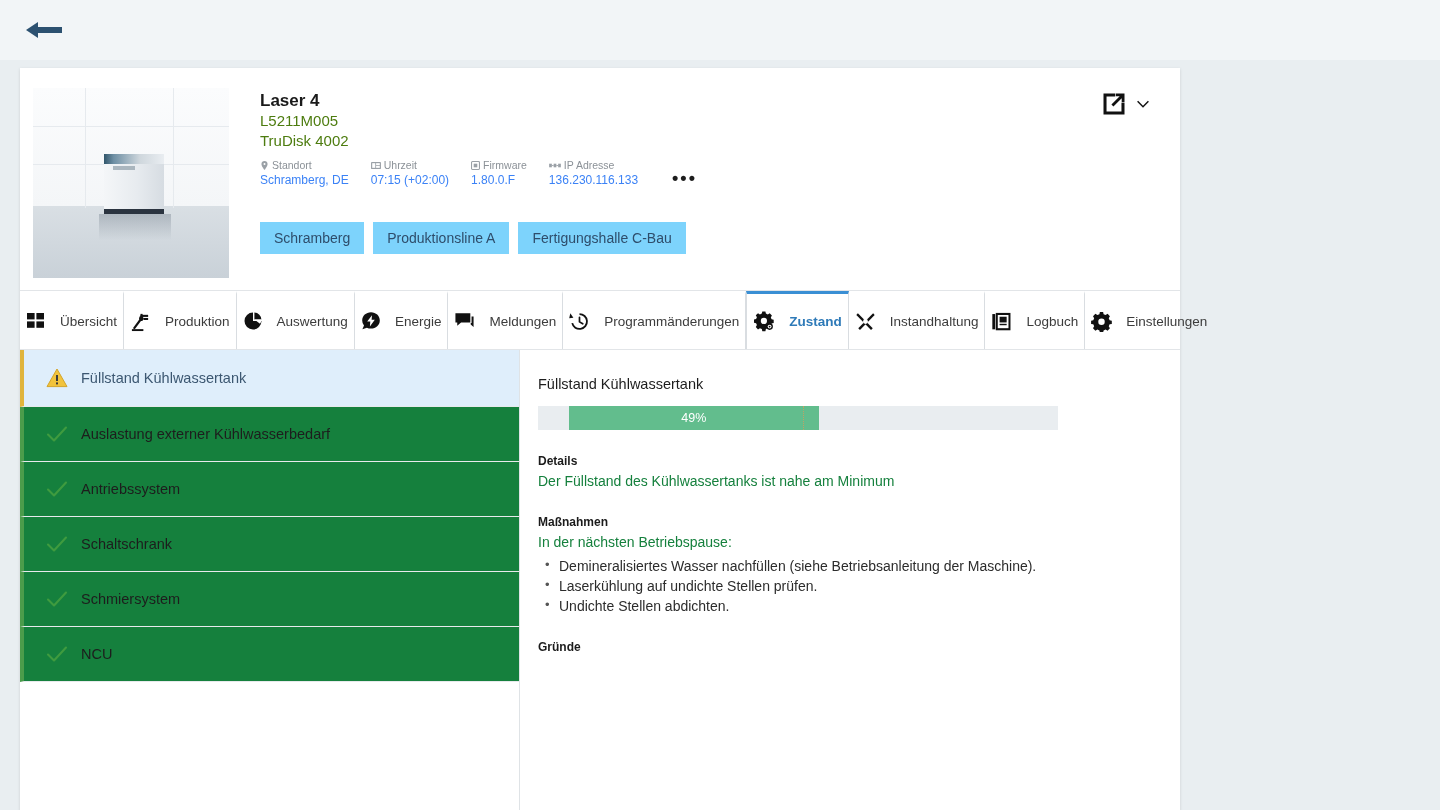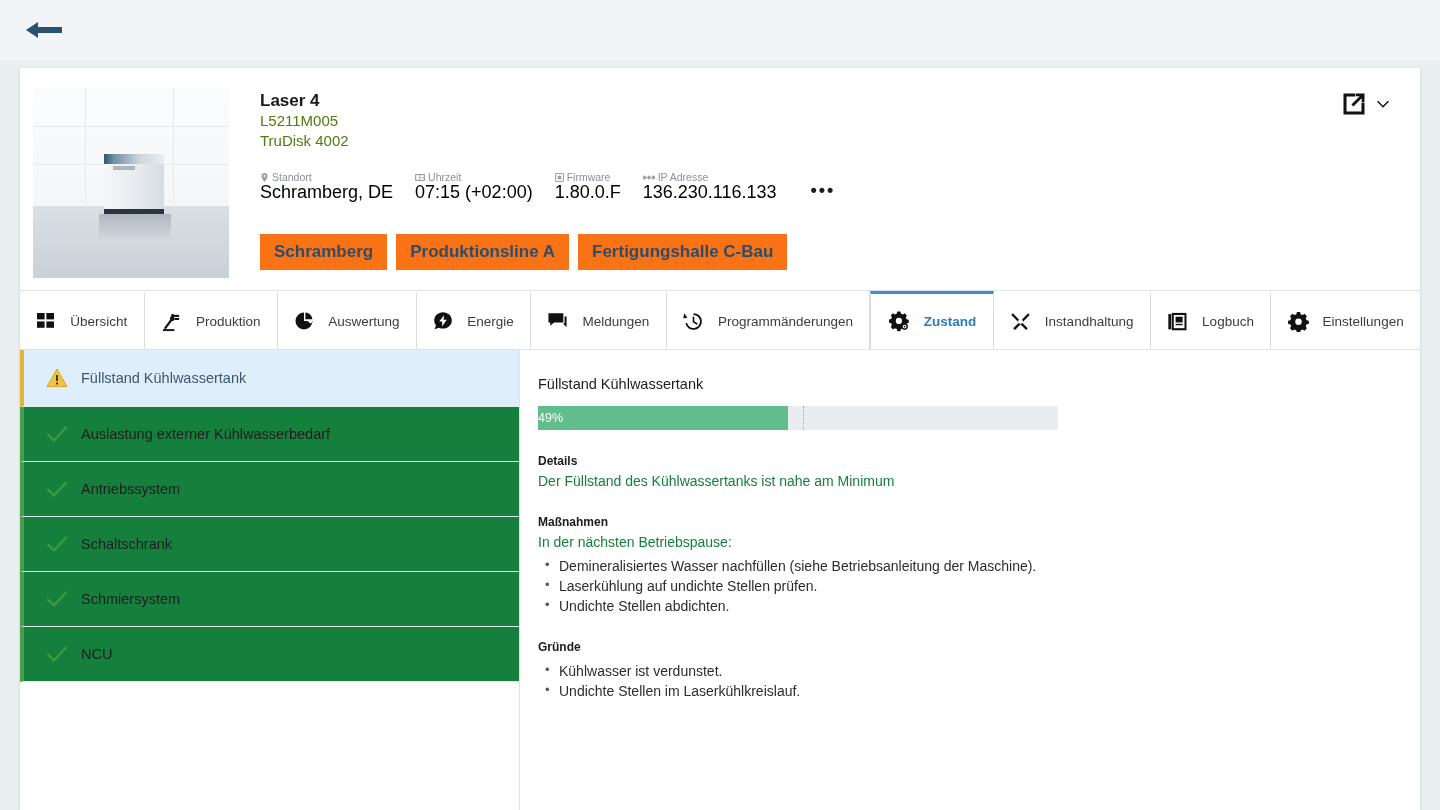--- a/index.html
+++ b/index.html
@@ -15,21 +15,21 @@
     height: 60px; width: 1440px;
     background: #f2f5f7;
     display: flex; align-items: center;
     padding-left: 22px;
   }
   .back-arrow { width: 44px; height: 30px; cursor: pointer; display:block; }
 
   
   .card {
     position: absolute; left: 20px; top: 68px;
-    width: 1400px; background: #ffffff;
+    width: 1160px; background: #ffffff;
     box-shadow: 0 1px 3px rgba(0,0,0,.13);
   }
 
   .card-head { display: flex; padding: 20px 20px 0 13px; position: relative; }
 
   .machine-photo {
     width: 196px; height: 190px; flex: 0 0 196px;
     background:
       linear-gradient(to bottom, #fbfcfd 0%, #f4f6f8 62%, #d9dfe4 62.2%, #c9d1d8 100%);
     position: relative; overflow: hidden;
@@ -52,37 +52,37 @@
              background:#9aa7b2; opacity:.8; }
   .mp-shadow {
     position:absolute; left: 66px; top: 126px; width: 72px; height: 26px;
     background: linear-gradient(to bottom, rgba(80,95,110,.30), rgba(80,95,110,0));
   }
 
   .head-info { padding-left: 31px; padding-top: 2px; flex: 1; }
   .m-title { font-size: 17px; font-weight: bold; color: #1a1a1a; line-height: 21px; }
   .m-sub { font-size: 15px; color: #4d7c0f; line-height: 20px; }
 
-  .meta-row { display: flex; margin-top: 20px; align-items: flex-end; }
+  .meta-row { display: flex; margin-top: 8px; align-items: flex-end; }
   .meta-col { margin-right: 22px; }
   .meta-label {
     font-size: 10.5px; color: #8b9197; line-height: 13px;
     display: flex; align-items: center; white-space: nowrap;
   }
   .meta-label svg { margin-right: 3px; flex: 0 0 auto; }
-  .meta-value { font-size: 18px; color: #000000; line-height: 16px; white-space: nowrap; }
+  .meta-value { font-size: 12px; color: #3b82f6; line-height: 16px; white-space: nowrap; }
   .dots-btn {
     align-self: flex-end; margin-left: 6px; padding: 2px 6px 5px;
     letter-spacing: 2px; font-size: 18px; color: #1d1d1d; line-height: 10px;
     cursor: pointer; font-weight: bold;
   }
 
   .tag-row { display: flex; gap: 9px; margin-top: 34px; padding-bottom: 4px; }
   .tag {
-    background: #f97316; color: #2e4d6b; font-size: 17px; font-weight: bold;
+    background: #7dd3fc; color: #2e4d6b; font-size: 14px; font-weight: normal;
     padding: 8px 14px; white-space: nowrap; cursor: pointer;
   }
 
   .ext-link {
     position: absolute; right: 28px; top: 22px;
     display: flex; align-items: center; gap: 6px; cursor: pointer;
   }
 
   
   .tabs { display: flex; margin-top: 12px; border-top: 1px solid #e2e5e8; }
@@ -117,22 +117,22 @@
   .check-item.warn .ci-label { color: #3c5771; }
 
   .right-pane { flex: 1; padding: 26px 30px 0 18px; }
   .rp-title { font-size: 14.5px; color: #1d1d1d; margin-bottom: 14px; }
 
   .bar-wrap {
     position: relative; width: 520px; height: 24px; background: #e9edf0;
   }
   .bar-fill {
     height: 24px; background: #62bd8d;
-    display: flex; align-items: center; 
-    color: #ffffff; font-size: 12.5px;
+    display: flex; align-items: center; justify-content: center;
+    color: #ffffff; font-size: 12.5px; margin-left: 31px;
   }
   .bar-marker {
     position: absolute; top: 0; height: 24px; width: 0;
     border-left: 1px dotted #c2a062;
   }
 
   .sec { margin-top: 21px; }
   .sec-h { font-size: 12px; font-weight: bold; color: #1b1b1b; line-height: 20px; }
   .sec-p { font-size: 14px; color: #15803d; line-height: 20px; }
   .sec-ul { list-style: none; margin-top: 4px; }
@@ -413,20 +413,16 @@
         <div class="sec-p">In der nächsten Betriebspause:</div>
         <ul class="sec-ul">
           <li>Demineralisiertes Wasser nachfüllen (siehe Betriebsanleitung der Maschine).</li>
           <li>Laserkühlung auf undichte Stellen prüfen.</li>
           <li>Undichte Stellen abdichten.</li>
         </ul>
       </div>
 
       <div class="sec">
         <div class="sec-h">Gründe</div>
-        <ul class="sec-ul">
-          <li>Kühlwasser ist verdunstet.</li>
-          <li>Undichte Stellen im Laserkühlkreislauf.</li>
-        </ul>
       </div>
     </div>
   </div>
 </div>
 
 </body></html>

